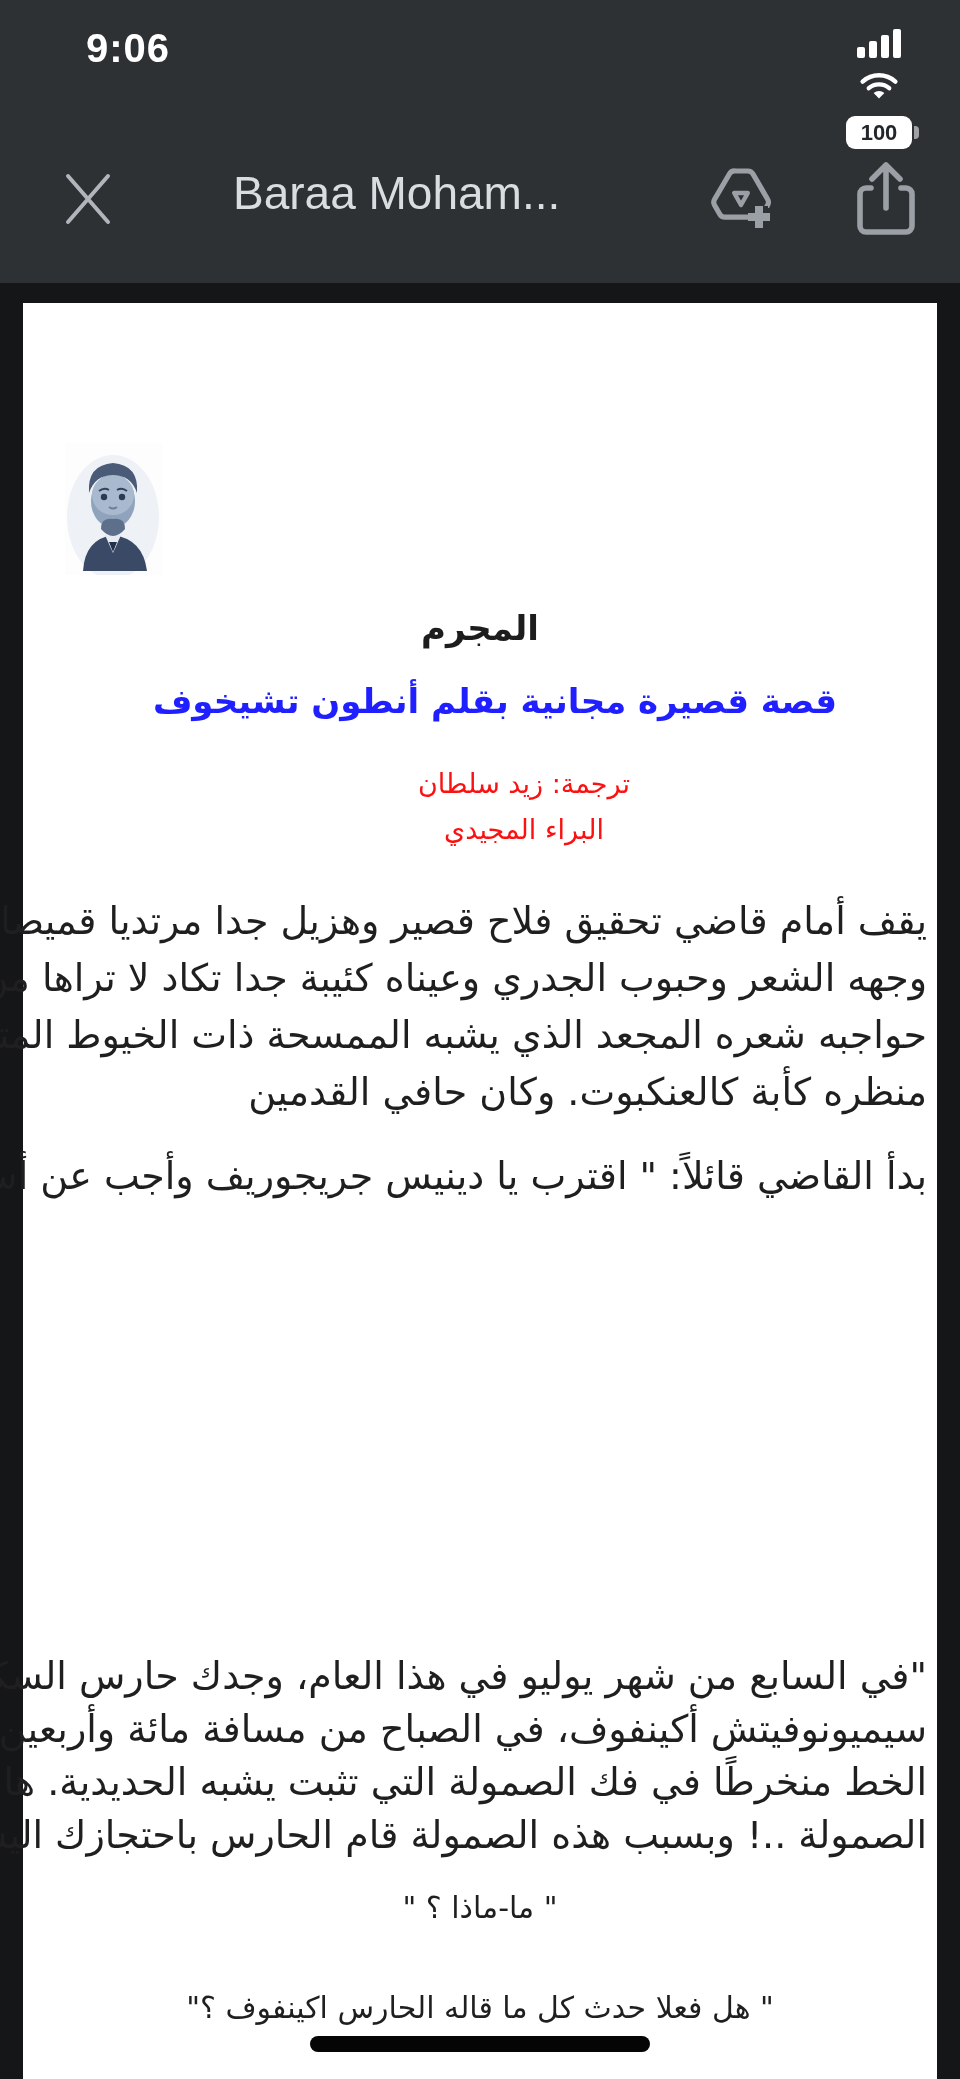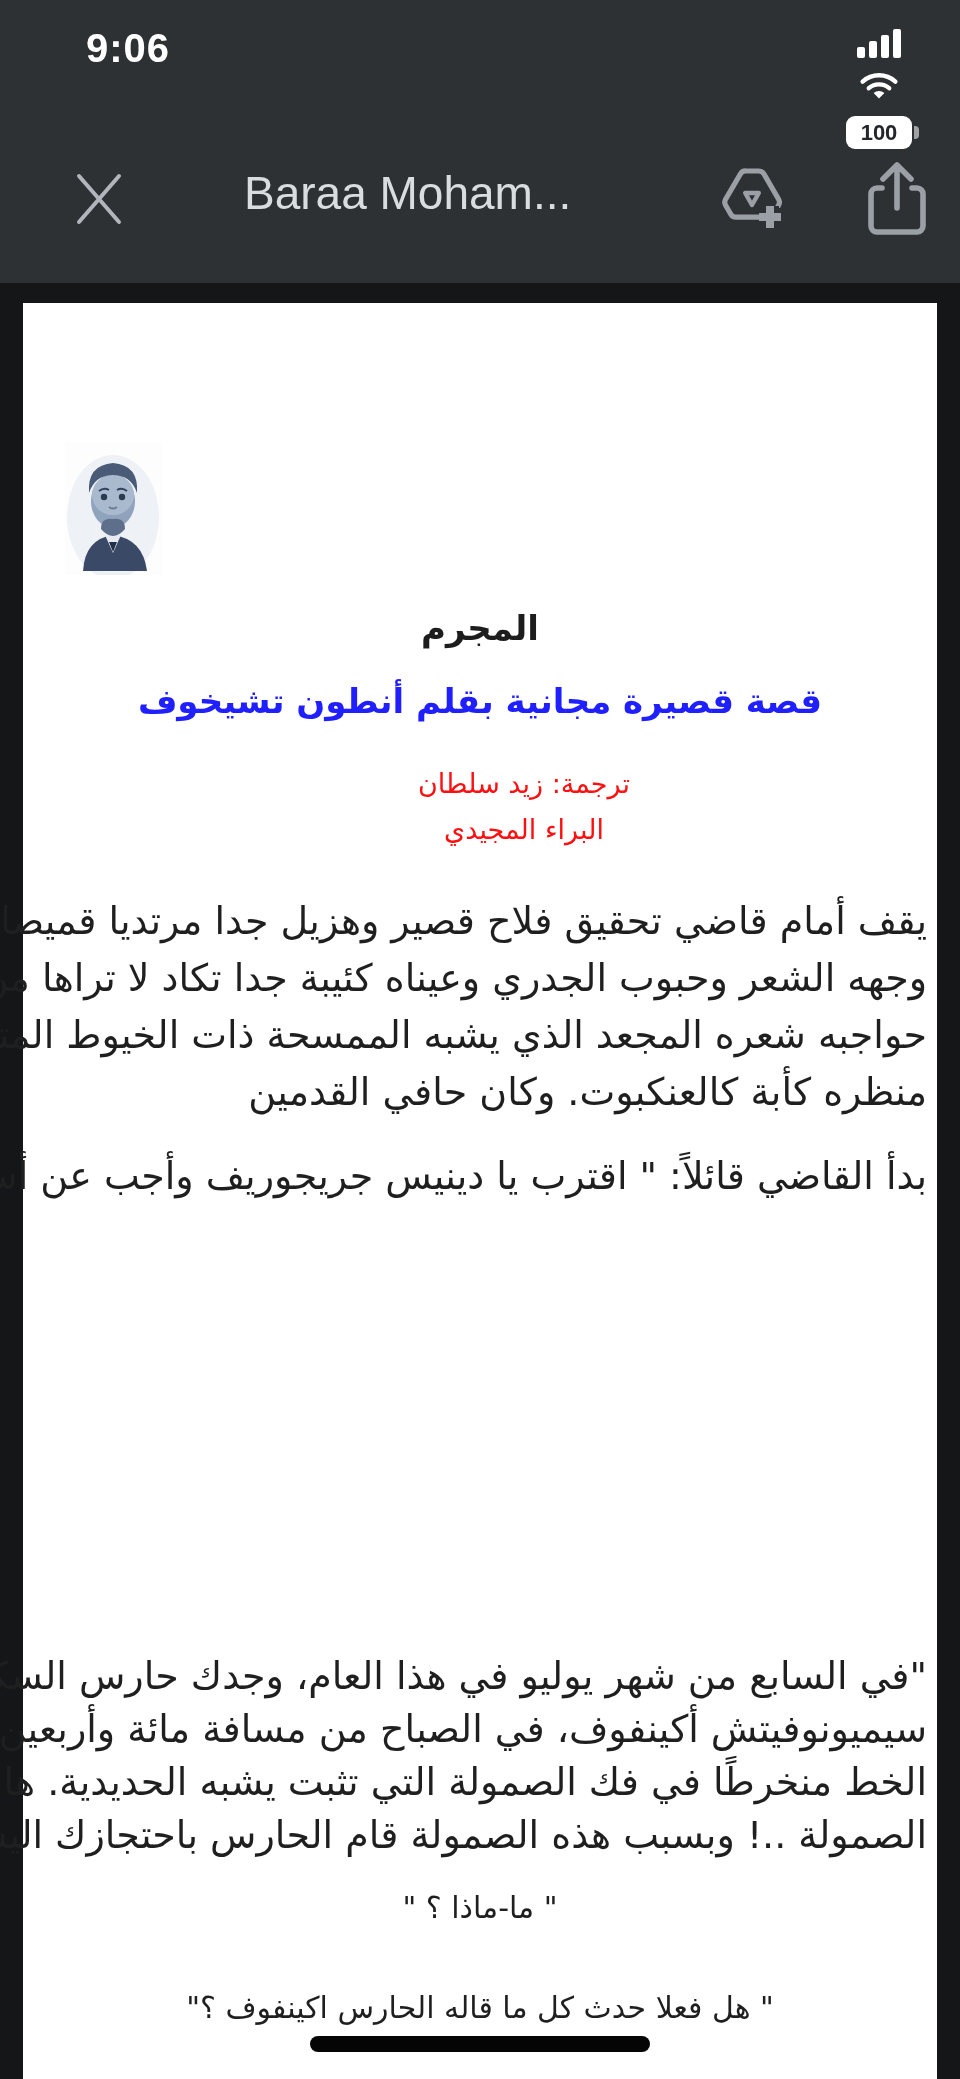--- a/index.html
+++ b/index.html
@@ -31,21 +31,21 @@
   .cell-bars i:nth-child(4){height:29px;}
   .battery{
     position:relative;width:66px;height:33px;background:#fff;border-radius:9px;
     display:flex;align-items:center;justify-content:center;
     color:#23262a;font-size:22px;font-weight:700;
   }
   .battery:after{
     content:"";position:absolute;right:-7px;top:10px;width:5px;height:13px;
     background:#fff;border-radius:0 4px 4px 0;opacity:.55;
   }
-  .nav-row{position:absolute;top:150px;left:16px;width:888px;height:110px;}
+  .nav-row{position:absolute;top:150px;left:5px;width:888px;height:110px;}
   .close-btn{position:absolute;left:55px;top:20px;width:56px;height:56px;cursor:pointer;}
   .nav-title{
     position:absolute;left:228px;top:16px;width:420px;
     color:#dadde0;font-size:46px;font-weight:400;white-space:nowrap;overflow:hidden;
   }
   .icon-btn{position:absolute;top:8px;width:76px;height:80px;cursor:pointer;}
   .drive-add-btn{left:698px;}
   .share-btn{left:848px;}
   
   .viewer{position:absolute;top:283px;left:0;width:960px;height:1796px;background:#151618;}
@@ -55,21 +55,21 @@
   .page1{top:20px;height:1476px;}
   .page2{top:1339px;height:457px;}
   
   .portrait{position:absolute;left:42px;top:140px;width:97px;height:132px;}
   .doc-title{
     position:absolute;top:305px;left:0;width:100%;text-align:center;
     font-family:"DejaVu Sans",sans-serif;direction:rtl;
     font-size:34px;font-weight:700;color:#1d1d1d;
   }
   .doc-subtitle{
-    position:absolute;top:378px;left:0;width:100%;text-align:center;
+    position:absolute;top:378px;left:15px;width:100%;text-align:center;
     font-family:"DejaVu Sans",sans-serif;direction:rtl;
     font-size:34px;font-weight:700;color:#1f1fff;
   }
   .doc-translator{
     position:absolute;top:458px;left:0;width:100%;text-align:center;
     font-family:"DejaVu Sans",sans-serif;direction:rtl;
     font-size:27px;font-weight:400;color:#fb1111;line-height:46px;padding-left:44px;
   }
   .body-block{
     position:absolute;left:10px;width:894px;text-align:right;

